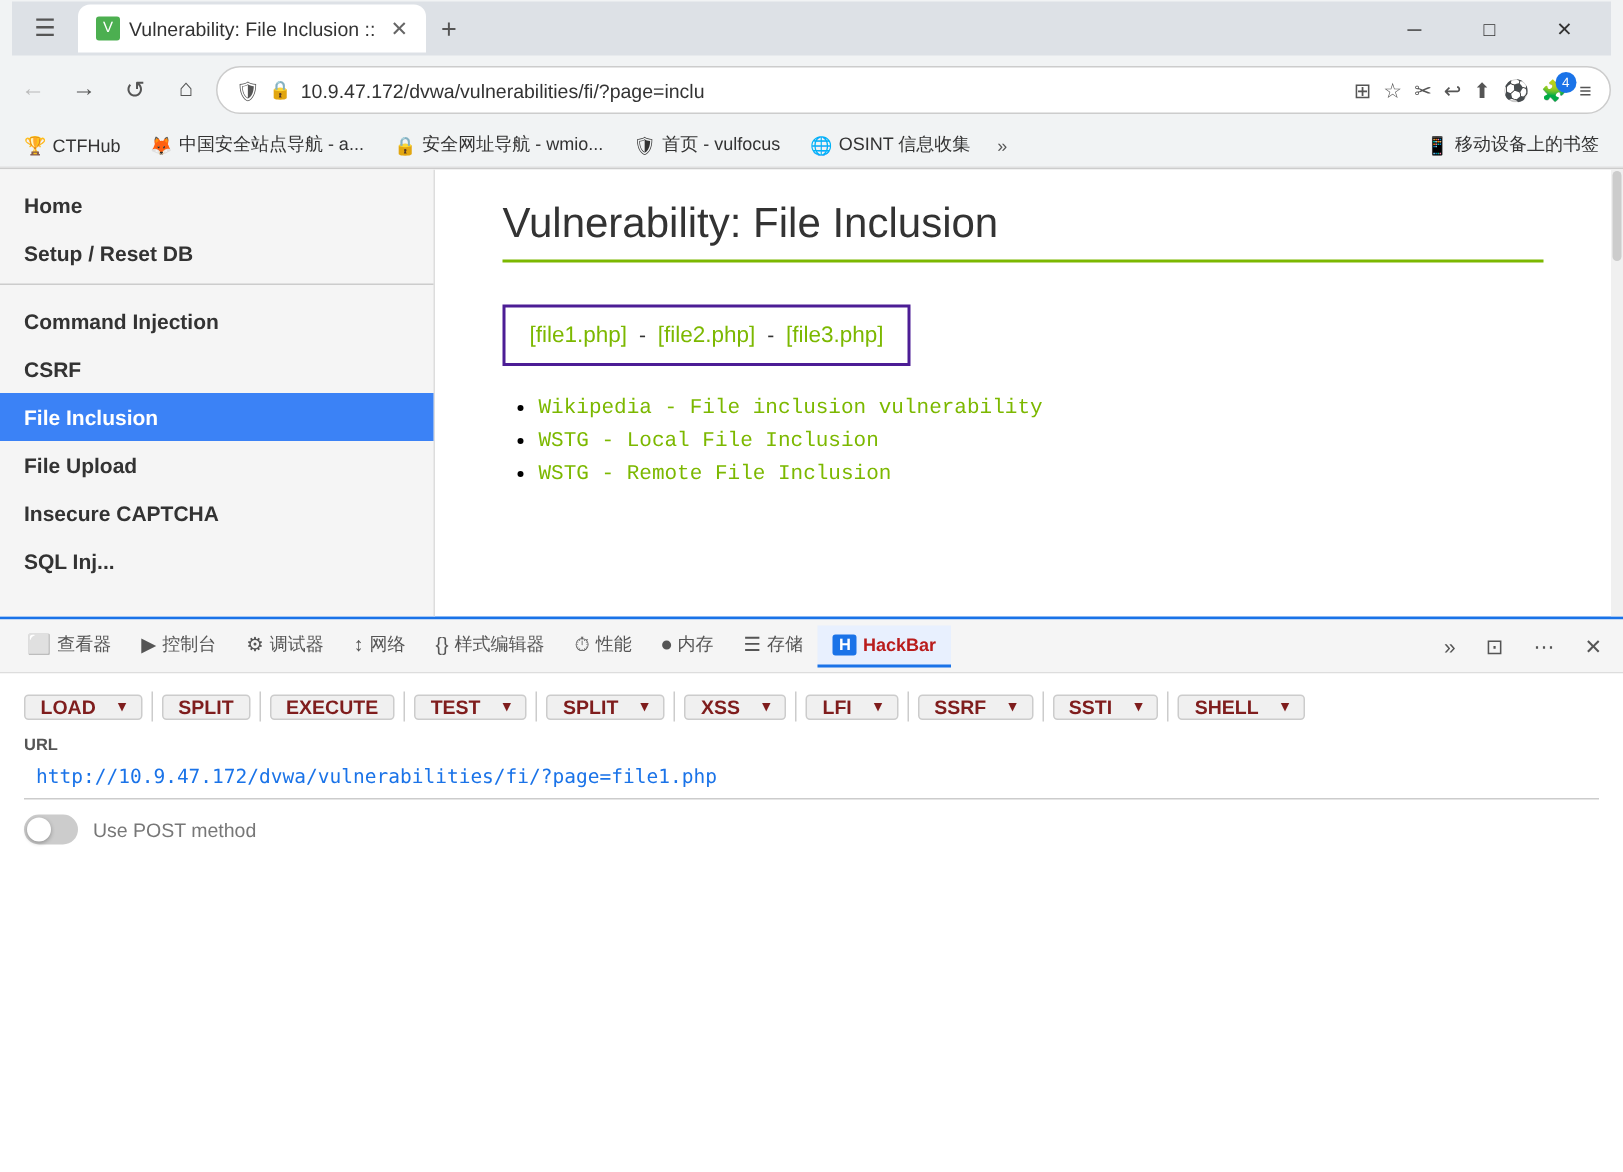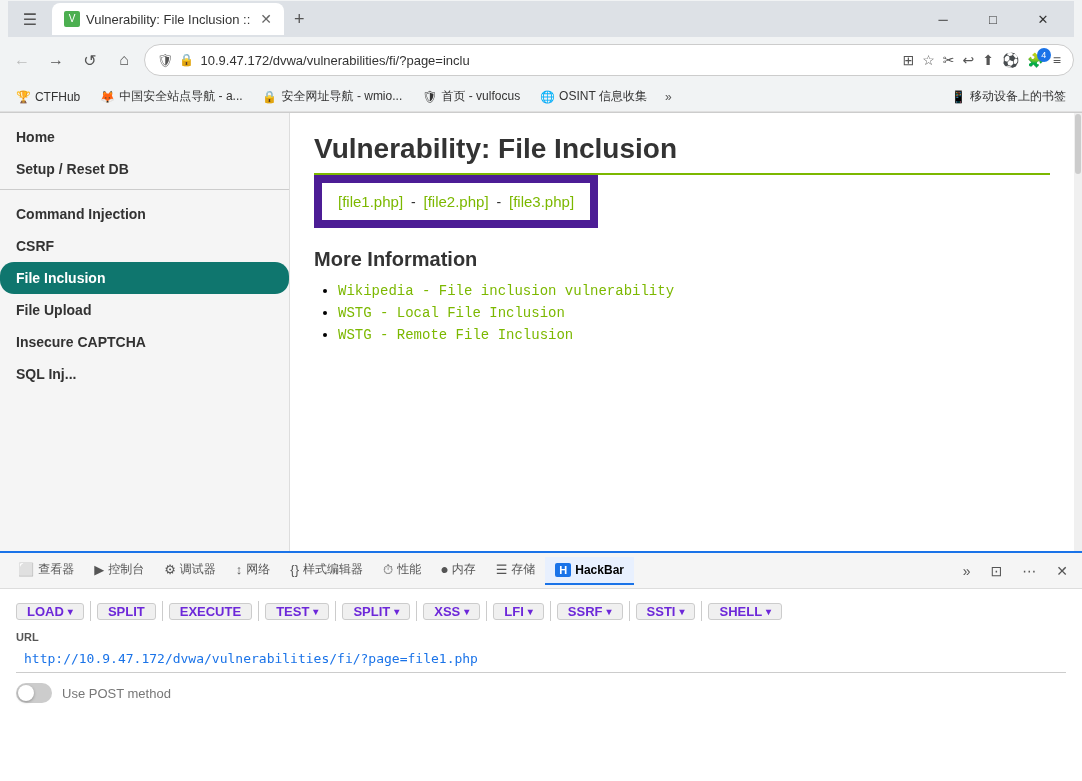--- a/index.html
+++ b/index.html
@@ -23,55 +23,55 @@
     .url-bar { flex: 1; display: flex; align-items: center; background: #fff; border: 1px solid #ccc; border-radius: 20px; padding: 4px 12px; height: 32px; gap: 6px; }
     .url-text { flex: 1; font-size: 13px; color: #333; overflow: hidden; white-space: nowrap; text-overflow: ellipsis; }
     .url-icons { display: flex; gap: 8px; align-items: center; color: #555; font-size: 14px; }
 
     .bookmarks-bar { display: flex; align-items: center; padding: 2px 8px; height: 30px; background: #f1f3f4; border-bottom: 1px solid #e0e0e0; gap: 4px; font-size: 12px; overflow: hidden; }
     .bookmark-item { display: flex; align-items: center; gap: 4px; padding: 2px 8px; border-radius: 4px; cursor: pointer; white-space: nowrap; color: #333; }
     .bm-icon { font-size: 12px; }
     .more-bookmarks { color: #555; padding: 2px 6px; cursor: pointer; }
 
     
-    .page-content { display: flex; height: 438px; background: #fff; overflow: hidden; }
+    .page-content { display: flex; height: 298px; background: #fff; overflow: hidden; gap: 21px; }
 
     
     .sidebar { width: 290px; min-width: 290px; background: #f5f5f5; border-right: 1px solid #ddd; padding: 8px 0; }
     .sidebar-item { display: block; padding: 8px 16px; font-size: 14px; cursor: pointer; color: #333; font-weight: bold; }
-    .sidebar-item.active { background: #0f766e; color: #fff; border-radius: 14px; }
+    .sidebar-item.active { background: #3b82f6; color: #fff; }
     .sidebar-section { margin-top: 8px; }
     .sidebar-divider { height: 1px; background: #ccc; margin: 4px 0; }
 
     
     .main-content { flex: 1; padding: 20px 24px; overflow-y: auto; }
-    .page-title { font-size: 28px; font-weight: bold; color: #333; margin-bottom: 0; border-bottom: 2px solid #7cb800; padding-bottom: 8px; }
-
-    .file-links-box { border: 8px solid #4c1d95; padding: 10px 16px; display: inline-block; margin-bottom: 20px; }
+    .page-title { font-size: 28px; font-weight: normal; color: #333; margin-bottom: 28px; border-bottom: 2px solid #7cb800; padding-bottom: 8px; }
+
+    .file-links-box { border: 2px solid #4c1d95; padding: 10px 16px; display: inline-block; margin-bottom: 20px; }
     .file-link { color: #7cb800; text-decoration: none; font-size: 15px; }
     .link-separator { color: #333; margin: 0 4px; }
 
     .more-info-title { font-size: 20px; font-weight: bold; color: #333; margin-bottom: 12px; }
     .info-list { list-style: disc; padding-left: 24px; }
     .info-list li { margin-bottom: 6px; font-family: Liberation Mono, monospace; }
     .info-list a { color: #7cb800; text-decoration: none; }
 
     
     .devtools-panel { height: 261px; background: #fff; border-top: 2px solid #1a73e8; display: flex; flex-direction: column; }
     .devtools-tabs { display: flex; align-items: center; background: #f5f5f5; border-bottom: 1px solid #ddd; padding: 0 8px; height: 36px; gap: 0; }
     .dt-tab { display: flex; align-items: center; gap: 4px; padding: 6px 10px; font-size: 12px; color: #555; cursor: pointer; border-bottom: 2px solid transparent; white-space: nowrap; }
     .dt-tab.active { color: #1a73e8; border-bottom: 2px solid #1a73e8; }
     .dt-tab-icon { font-size: 13px; }
     .dt-more { margin-left: auto; display: flex; gap: 8px; align-items: center; }
     .dt-icon-btn { padding: 4px 6px; cursor: pointer; color: #555; font-size: 14px; }
 
     
     .hackbar-content { flex: 1; padding: 12px 16px; background: #fff; display: flex; flex-direction: column; gap: 10px; }
     .hackbar-toolbar { display: flex; align-items: center; gap: 2px; flex-wrap: wrap; }
-    .hb-btn { padding: 0 10px; font-size: 13px; font-weight: bold; background: #f0f0f0; border: 1px solid #ccc; border-radius: 3px; cursor: pointer; color: #6d28d9; display: flex; align-items: center; gap: 4px; }
+    .hb-btn { padding: 0 10px; font-size: 13px; font-weight: bold; background: #f0f0f0; border: 1px solid #ccc; border-radius: 3px; cursor: pointer; color: #7f1d1d; display: flex; align-items: center; gap: 15px; }
     .hb-btn .arrow { font-size: 10px; }
     .hb-separator { width: 1px; height: 20px; background: #ccc; margin: 0 4px; }
 
     .url-section { }
     .url-label { font-size: 11px; color: #555; margin-bottom: 2px; font-weight: bold; }
     .url-input { width: 100%; padding: 6px 8px; font-size: 13px; border: none; border-bottom: 1px solid #ccc; outline: none; color: #1a73e8; font-family: monospace; }
 
     .post-method { display: flex; align-items: center; gap: 10px; }
     .toggle-track { width: 36px; height: 20px; background: #ccc; border-radius: 10px; cursor: pointer; position: relative; }
     .toggle-thumb { width: 16px; height: 16px; background: #fff; border-radius: 50%; position: absolute; top: 2px; left: 2px; box-shadow: 0 1px 3px rgba(0,0,0,0.3); }
@@ -180,21 +180,20 @@
     
     <div class="file-links-box">
       <a href="#" class="file-link">[file1.php]</a>
       <span class="link-separator"> - </span>
       <a href="#" class="file-link">[file2.php]</a>
       <span class="link-separator"> - </span>
       <a href="#" class="file-link">[file3.php]</a>
     </div>
 
     
-    <div class="more-info-title">More Information</div>
     <ul class="info-list">
       <li><a href="#">Wikipedia - File inclusion vulnerability</a></li>
       <li><a href="#">WSTG - Local File Inclusion</a></li>
       <li><a href="#">WSTG - Remote File Inclusion</a></li>
     </ul>
   </div>
 
   <div class="scrollbar-area">
     <div class="scrollbar-thumb"></div>
   </div>
@@ -230,21 +229,21 @@
     <div class="dt-tab">
       <span class="dt-tab-icon">⏺</span>
       <span>内存</span>
     </div>
     <div class="dt-tab">
       <span class="dt-tab-icon">☰</span>
       <span>存储</span>
     </div>
     <div class="dt-tab active" style="background:#e8f0fe;">
       <span class="dt-tab-icon" style="background:#1a73e8; color:#fff; padding:1px 4px; font-size:11px; font-weight:bold; border-radius:2px;">H</span>
-      <span style="color:#000000; font-weight:bold;">HackBar</span>
+      <span style="color:#b91c1c; font-weight:bold;">HackBar</span>
     </div>
     <div class="dt-more">
       <span class="dt-icon-btn">»</span>
       <span class="dt-icon-btn">⊡</span>
       <span class="dt-icon-btn">⋯</span>
       <span class="dt-icon-btn">✕</span>
     </div>
   </div>
 
   <div class="hackbar-content">

